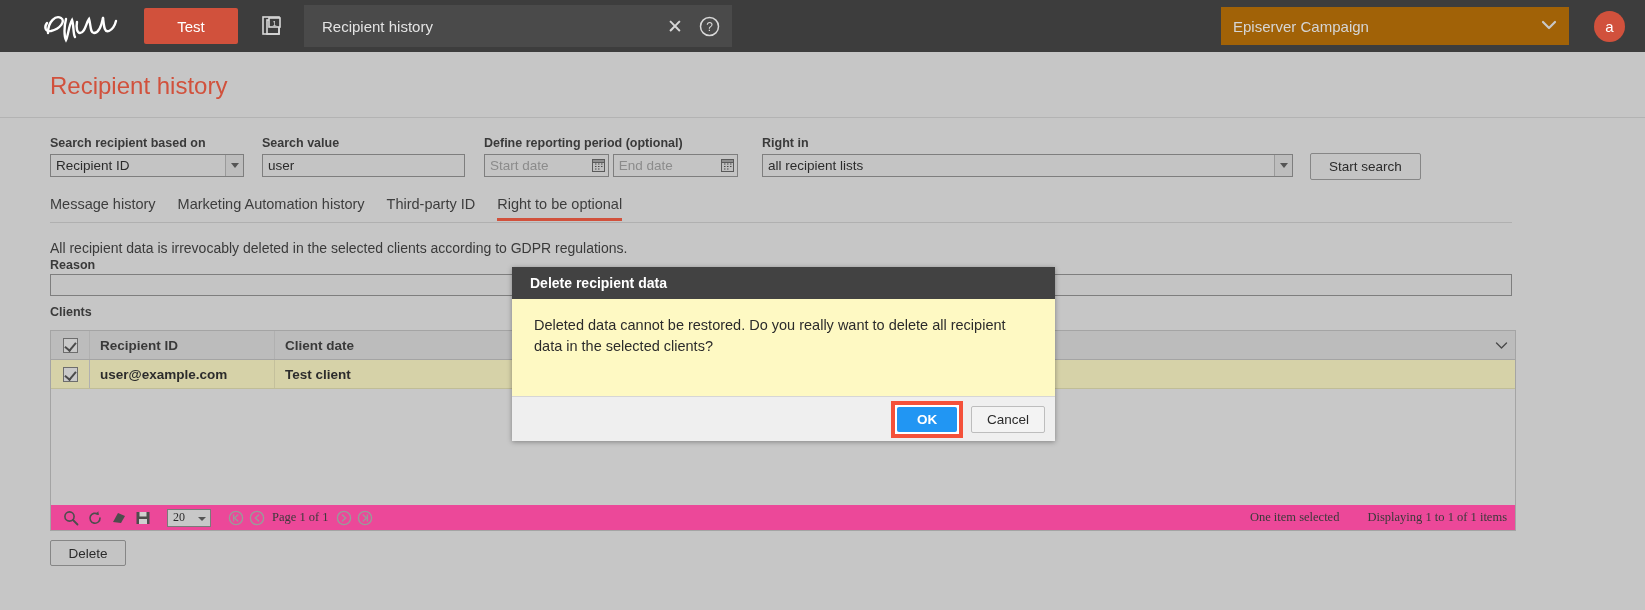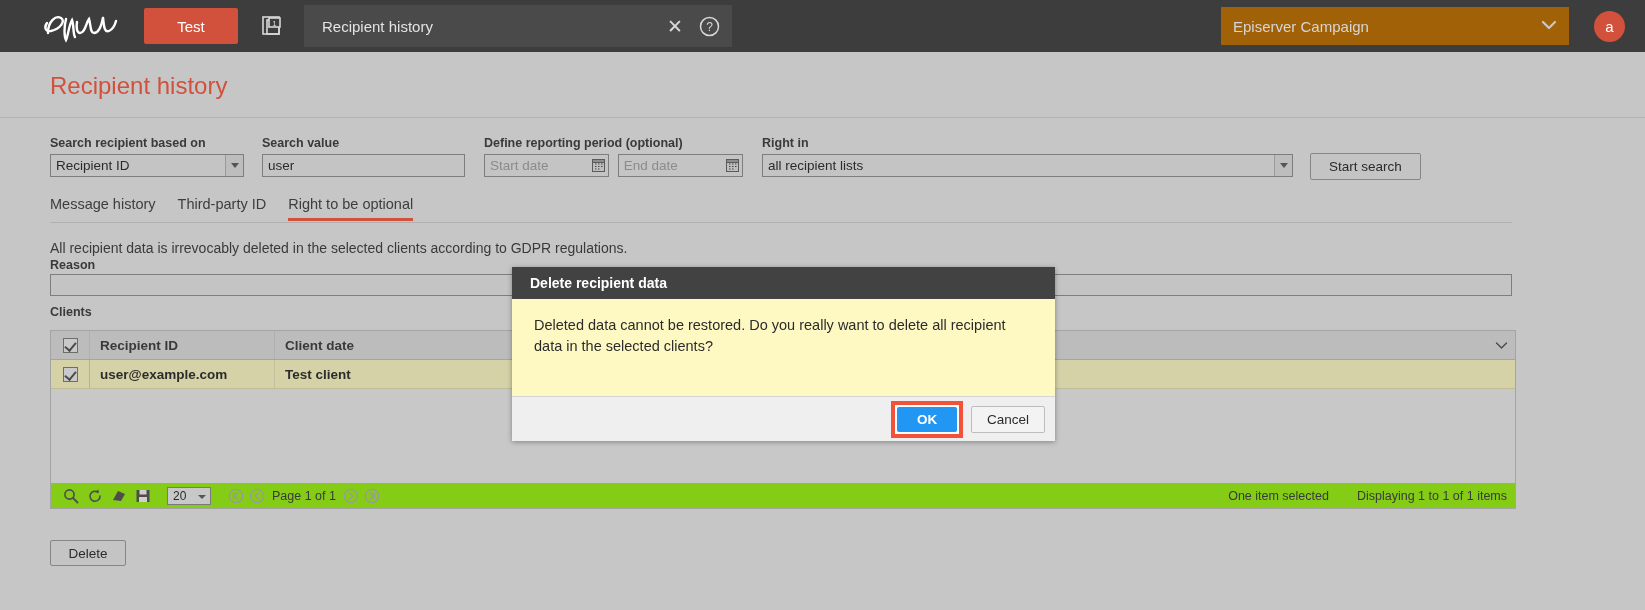--- a/index.html
+++ b/index.html
@@ -331,29 +331,30 @@
   .grid-row .cell-cname { border-right-color: #c4c09c; }
   .cellval { font-size: 13.5px; font-weight: bold; color: #2c2c2c; }
   .grid-body-fill {
     height: 117px;
     background: #c8c8c8;
   }
 
   
   .grid-toolbar {
     position: absolute;
-    left: 50px; top: 483px;
+    left: 50px; top: 505px;
     width: 1466px; height: 26px;
     box-sizing: border-box;
-    background: #84cc16;
+    background: #ec4899;
     border: 1px solid #a4a4a4;
     border-top: none;
     display: flex;
     align-items: center;
     padding: 0 8px;
+    font-family: Liberation Serif, serif;
   }
   .tb-ico {
     width: 24px; height: 22px;
     display: flex;
     align-items: center;
     justify-content: center;
     cursor: pointer;
   }
   .pagesize {
     margin-left: 12px;
@@ -543,21 +544,21 @@
     <span class="date-wrap">
       <input class="txt-input" style="width: 125px;" placeholder="Start date">
       <span class="cal-ico">
         <svg width="13" height="14" viewBox="0 0 13 14">
           <rect x="0.5" y="1.5" width="12" height="12" fill="#bfbfbf" stroke="#5a5a5a"></rect>
           <rect x="0.5" y="1.5" width="12" height="3" fill="#8e8e8e" stroke="#5a5a5a"></rect>
           <path d="M3 6h1.5M6 6h1.5M9 6h1.5M3 8.5h1.5M6 8.5h1.5M9 8.5h1.5M3 11h1.5M6 11h1.5" stroke="#4a4a4a" stroke-width="1"></path>
         </svg>
       </span>
     </span>
-    <span class="date-wrap" style="margin-left:5px;">
+    <span class="date-wrap" style="">
       <input class="txt-input" style="width: 125px;" placeholder="End date">
       <span class="cal-ico">
         <svg width="13" height="14" viewBox="0 0 13 14">
           <rect x="0.5" y="1.5" width="12" height="12" fill="#bfbfbf" stroke="#5a5a5a"></rect>
           <rect x="0.5" y="1.5" width="12" height="3" fill="#8e8e8e" stroke="#5a5a5a"></rect>
           <path d="M3 6h1.5M6 6h1.5M9 6h1.5M3 8.5h1.5M6 8.5h1.5M9 8.5h1.5M3 11h1.5M6 11h1.5" stroke="#4a4a4a" stroke-width="1"></path>
         </svg>
       </span>
     </span>
   </div>
@@ -572,20 +573,21 @@
     </div>
   </div>
 
   <button class="start-btn" style="position:absolute; left:1310px; top:23px;">
     <span>Start search</span>
   </button>
 </div>
 
 <div class="tabnav">
   <div class="tabitem">Message history</div>
+  <div class="tabitem">Marketing Automation history</div>
   <div class="tabitem">Third-party ID</div>
   <div class="tabitem active">Right to be optional</div>
 </div>
 
 <div class="gdpr-note">All recipient data is irrevocably deleted in the selected clients according to GDPR regulations.</div>
 <div class="reason-label">Reason</div>
 <input class="reason-input" value="" style="">
 <div class="clients-label">Clients</div>
 
 <div class="grid">

